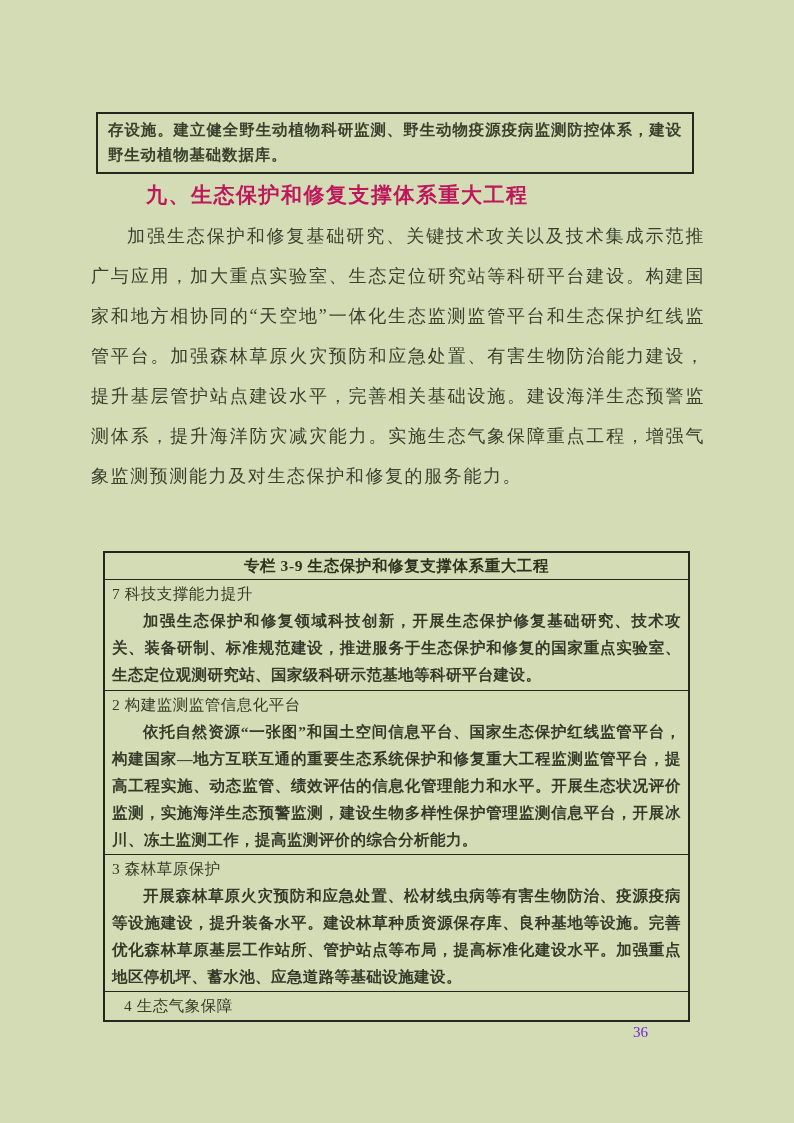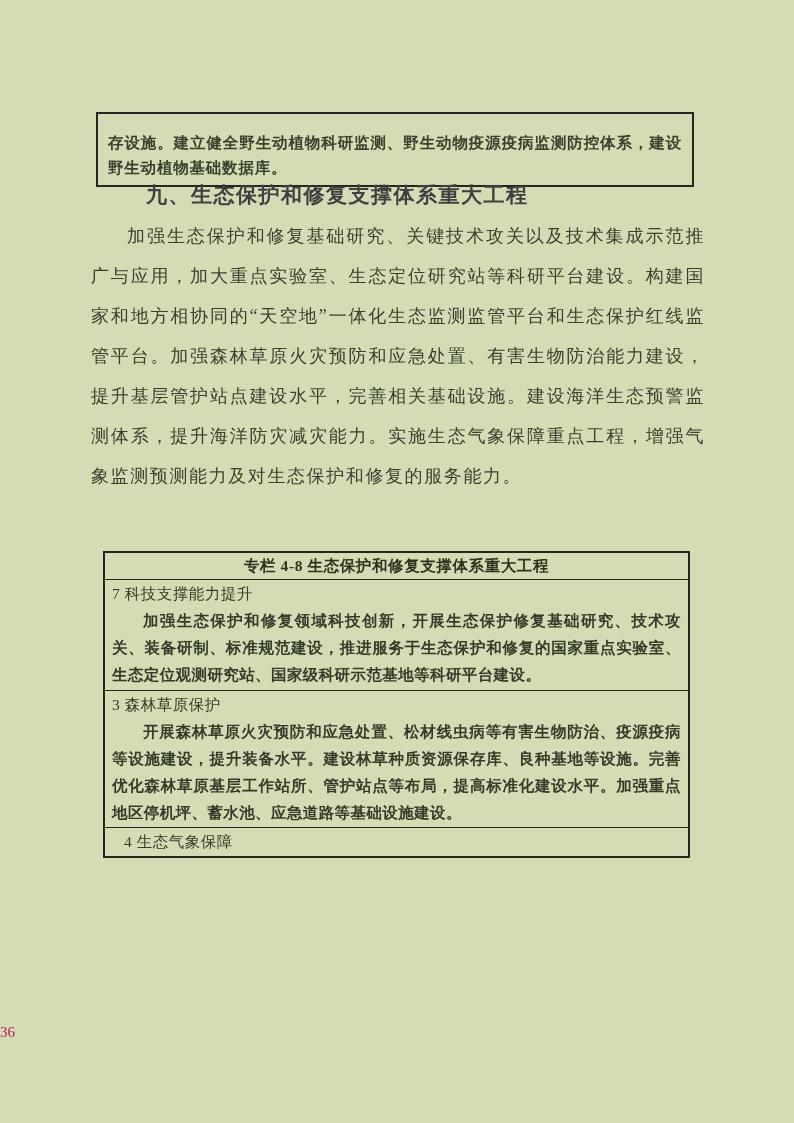--- a/index.html
+++ b/index.html
@@ -15,37 +15,37 @@
     width: 794px; height: 1123px;
     background: #d3dcb5;
   }
   
   .carryover-box {
     position: absolute;
     top: 112px; left: 96px;
     width: 598px;
     box-sizing: border-box;
     border: 2px solid #23281e;
-    padding: 16px 10px 5px 10px;
+    padding: 3px 10px 5px 10px;
     font-size: 15.5px;
     font-weight: 600;
     line-height: 25px;
     letter-spacing: 0.8px;
     text-align: justify;
     color: #39412e;
   }
   
   .heading {
     position: absolute;
     top: 181px; left: 146px;
     font-family: "DejaVu Sans", "Liberation Sans", sans-serif;
     font-size: 21px;
     font-weight: bold;
     letter-spacing: 1.5px;
-    color: #404040;
+    color: #be185d;
   }
   
   .body-paragraph {
     position: absolute;
     top: 216px; left: 91px;
     width: 614px;
     font-size: 18px;
     line-height: 40px;
     letter-spacing: 1.6px;
     text-align: justify;
@@ -90,46 +90,50 @@
     letter-spacing: 0.4px;
     line-height: 27px;
     font-weight: bold;
   }
   .panel-section-body:empty { display: none; }
   
   .page-number {
     position: absolute;
     top: 1024px; left: 0;
     width: 648px;
-    text-align: left;
+    text-align: right;
     font-size: 15px;
-    color: #be185d;
+    color: #6d28d9;
   }
 </style>
 </head>
 <body>
 
 <div class="page">
 
   <div class="carryover-box">
     <span>存设施。建立健全野生动植物科研监测、野生动物疫源疫病监测防控体系，建设野生动植物基础数据库。</span>
   </div>
 
   <div class="heading">九、生态保护和修复支撑体系重大工程</div>
 
   <div class="body-paragraph">加强生态保护和修复基础研究、关键技术攻关以及技术集成示范推广与应用，加大重点实验室、生态定位研究站等科研平台建设。构建国家和地方相协同的“天空地”一体化生态监测监管平台和生态保护红线监管平台。加强森林草原火灾预防和应急处置、有害生物防治能力建设，提升基层管护站点建设水平，完善相关基础设施。建设海洋生态预警监测体系，提升海洋防灾减灾能力。实施生态气象保障重点工程，增强气象监测预测能力及对生态保护和修复的服务能力。</div>
 
   <div class="panel">
-    <div class="panel-header">专栏 4-8 生态保护和修复支撑体系重大工程</div>
+    <div class="panel-header">专栏 3-9 生态保护和修复支撑体系重大工程</div>
 
     <div class="panel-section" style="min-height:111px;">
       <div class="panel-section-title">7 科技支撑能力提升</div>
       <div class="panel-section-body">加强生态保护和修复领域科技创新，开展生态保护修复基础研究、技术攻关、装备研制、标准规范建设，推进服务于生态保护和修复的国家重点实验室、生态定位观测研究站、国家级科研示范基地等科研平台建设。</div>
     </div>
 
+    <div class="panel-section" style="min-height:163px;">
+      <div class="panel-section-title">2 构建监测监管信息化平台</div>
+      <div class="panel-section-body">依托自然资源“一张图”和国土空间信息平台、国家生态保护红线监管平台，构建国家—地方互联互通的重要生态系统保护和修复重大工程监测监管平台，提高工程实施、动态监管、绩效评估的信息化管理能力和水平。开展生态状况评价监测，实施海洋生态预警监测，建设生物多样性保护管理监测信息平台，开展冰川、冻土监测工作，提高监测评价的综合分析能力。</div>
+    </div>
 
     <div class="panel-section" style="min-height:126px;">
       <div class="panel-section-title">3 森林草原保护</div>
       <div class="panel-section-body">开展森林草原火灾预防和应急处置、松材线虫病等有害生物防治、疫源疫病等设施建设，提升装备水平。建设林草种质资源保存库、良种基地等设施。完善优化森林草原基层工作站所、管护站点等布局，提高标准化建设水平。加强重点地区停机坪、蓄水池、应急道路等基础设施建设。</div>
     </div>
 
     <div class="panel-section" style="min-height:26px;">
       <div class="panel-section-title">4 生态气象保障</div>
 
     </div>

